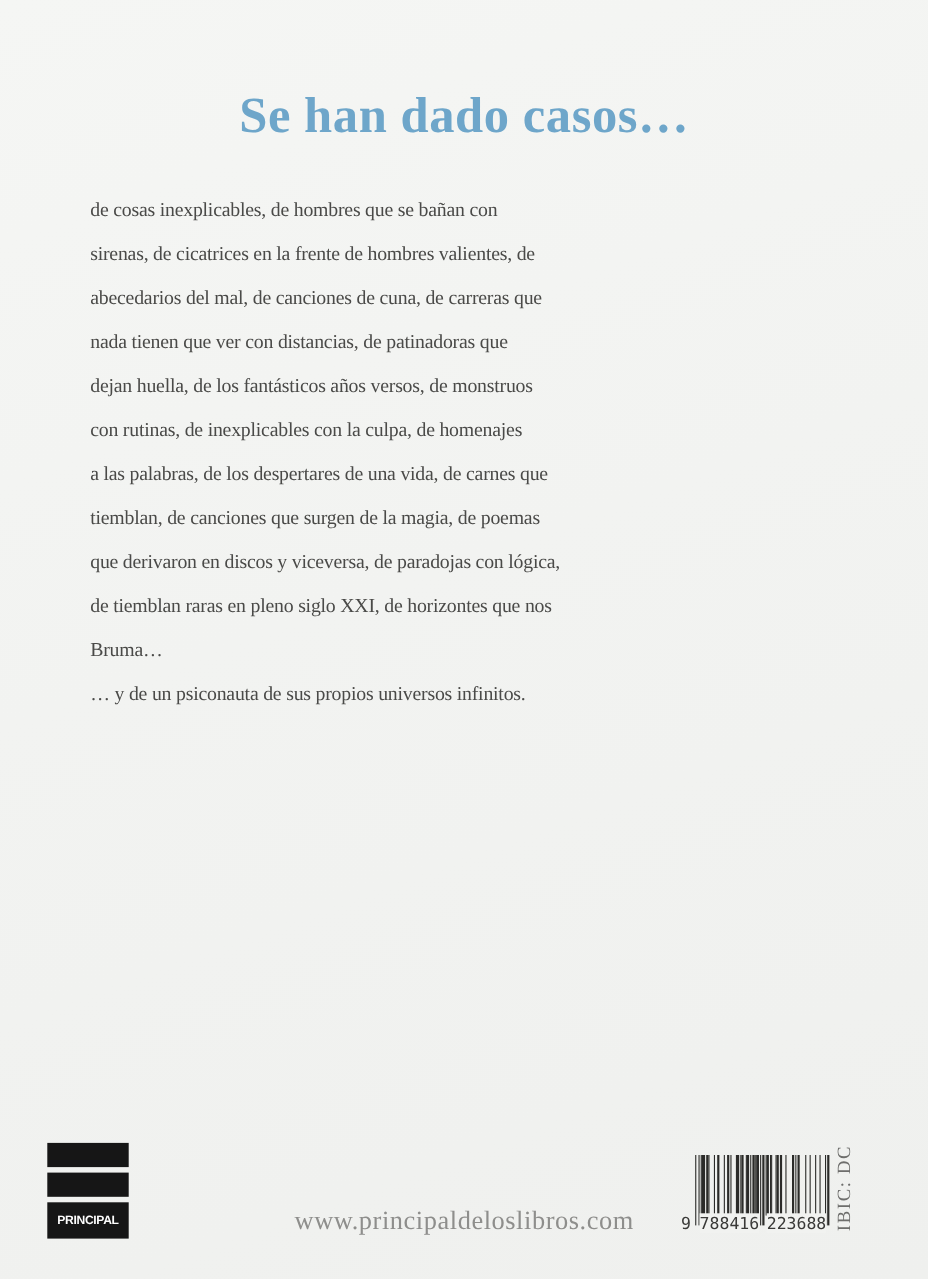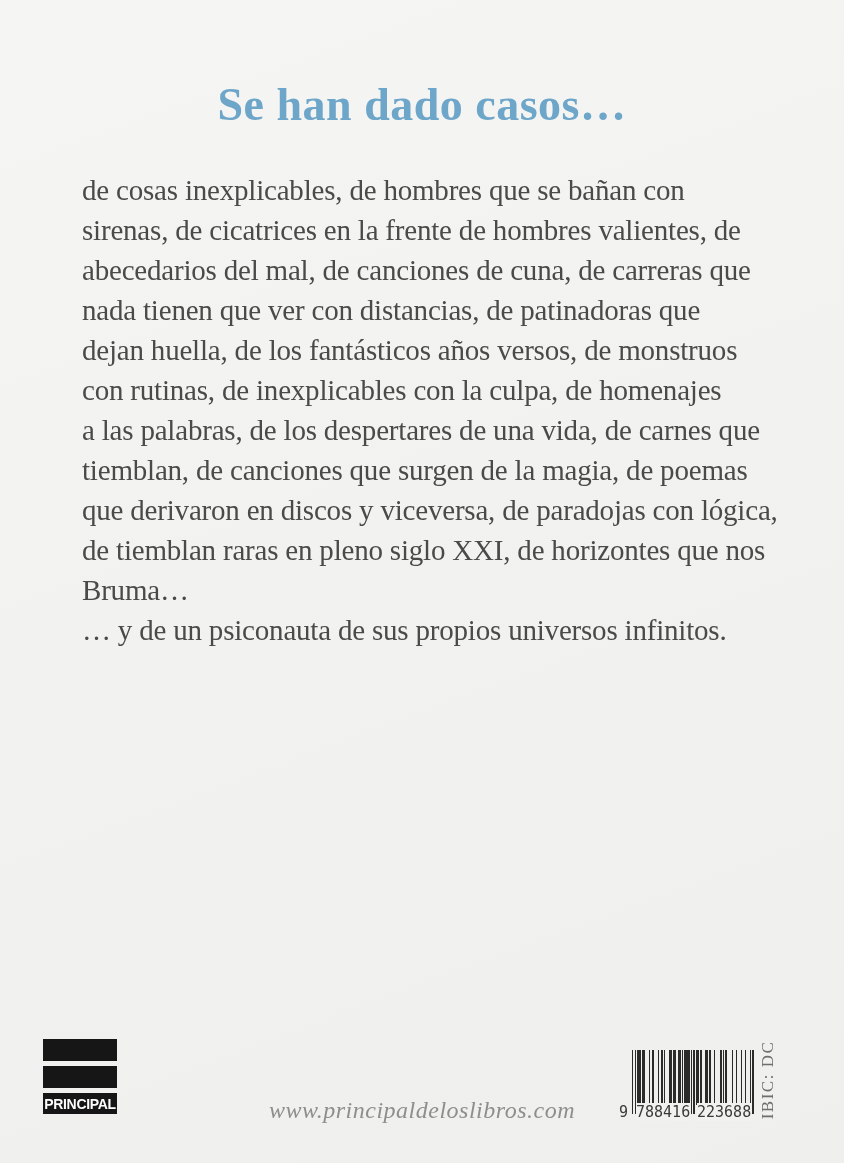--- a/index.html
+++ b/index.html
@@ -16,49 +16,48 @@
     font-weight:bold;
     font-size:46px;
     letter-spacing:0.5px;
     color:#6ea6ca;
     margin:0;
   }
   .blurb{
     position:absolute;top:170px;left:82px;right:30px;
   }
   .blurb .line{
-    font-size:29px;
+    font-size:18px;
     line-height:40px;
     letter-spacing:-0.2px;
     color:#4a4a48;
     white-space:nowrap;
   }
   
   .logo{
     position:absolute;left:43px;top:1039px;width:74px;
   }
   .logo .bar-block{
     height:22px;background:#161616;margin-bottom:5px;
   }
   .logo .bar-text{
-    height:21px;background:#161616;
+    height:33px;background:#161616;
     display:flex;align-items:center;justify-content:center;
     color:#fdfdfd;
     font-family:"Liberation Sans", sans-serif;
     font-weight:bold;
-    font-size:14px;
+    font-size:11px;
     letter-spacing:-0.3px;
   }
   .website{
     position:absolute;left:0;right:0;top:1097px;
     text-align:center;
     font-size:24px;
     letter-spacing:0.5px;
     color:#8e8e8c;
-    font-style:italic;
   }
   .barcode{
     position:absolute;left:632px;top:1050px;width:122px;height:72px;
   }
   .bars{position:absolute;left:0;top:0;width:122px;height:64px;}
   .bars .bar{
     position:absolute;top:0;width:1.35px;height:55px;background:#2b2b29;
   }
   .bars .bar.guard{height:64px;}
   .bc-digit{

